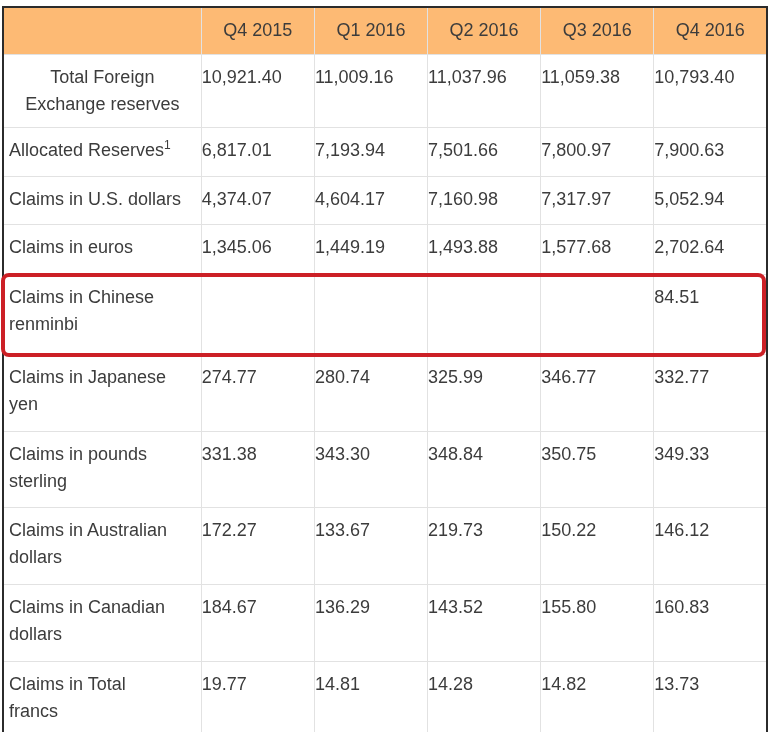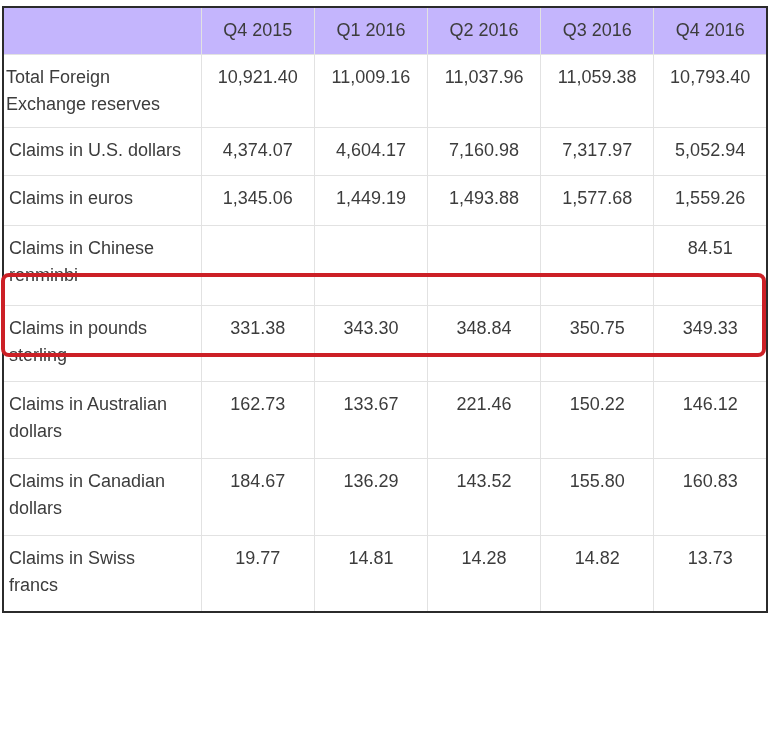--- a/index.html
+++ b/index.html
@@ -26,30 +26,29 @@
     border: 1px solid #e2e2e2;
     font-size: 18px;
     line-height: 27px;
     font-weight: 400;
     color: #3c3c3c;
     overflow: hidden;
   }
   th {
     vertical-align: middle;
     text-align: center;
-    background: #c4b5fd;
+    background: #fdba74;
   }
   td {
     vertical-align: top;
-    text-align: center;
     padding-top: 9px;
   }
   td.lbl { text-align: left; padding-left: 5px; padding-right: 2px; }
   td.lbl .line { display: block; white-space: nowrap; }
-  td.lbl-center { padding-left: 2px; }
+  td.lbl-center { text-align: center; padding-left: 2px; }
   td.lbl-center .line { white-space: nowrap; }
   sup.fn { font-size: 12px; line-height: 0; vertical-align: super; }
 
   
   tr.rh47 { height: 47px; }
   tr.rh73 { height: 73px; }
   tr.rh49 { height: 49px; }
   tr.rh48 { height: 48px; margin-top: 37px; }
   tr.rh50 { height: 50px; }
   tr.rh80 { height: 80px; }
@@ -95,87 +94,108 @@
         <td class="lbl lbl-center">
           <span class="line">Total Foreign</span>
           <span class="line">Exchange reserves</span>
         </td>
         <td>10,921.40</td>
         <td>11,009.16</td>
         <td>11,037.96</td>
         <td>11,059.38</td>
         <td>10,793.40</td>
       </tr>
+      <tr class="rh49">
+        <td class="lbl">
+          <span class="line"><span>Allocated Reserves</span><sup class="fn">1</sup></span>
+        </td>
+        <td>6,817.01</td>
+        <td>7,193.94</td>
+        <td>7,501.66</td>
+        <td>7,800.97</td>
+        <td>7,900.63</td>
+      </tr>
       <tr class="rh48">
         <td class="lbl">
           <span class="line">Claims in U.S. dollars</span>
         </td>
         <td>4,374.07</td>
         <td>4,604.17</td>
         <td>7,160.98</td>
         <td>7,317.97</td>
         <td>5,052.94</td>
       </tr>
       <tr class="rh50">
         <td class="lbl">
           <span class="line">Claims in euros</span>
         </td>
         <td>1,345.06</td>
         <td>1,449.19</td>
         <td>1,493.88</td>
         <td>1,577.68</td>
-        <td>1,559.26</td>
+        <td>2,702.64</td>
       </tr>
       <tr class="rh80">
         <td class="lbl">
           <span class="line">Claims in Chinese</span>
           <span class="line">renminbi</span>
         </td>
         <td></td>
         <td></td>
         <td></td>
         <td></td>
         <td>84.51</td>
+      </tr>
+      <tr class="rh77">
+        <td class="lbl">
+          <span class="line">Claims in Japanese</span>
+          <span class="line">yen</span>
+        </td>
+        <td>274.77</td>
+        <td>280.74</td>
+        <td>325.99</td>
+        <td>346.77</td>
+        <td>332.77</td>
       </tr>
       <tr class="rh76">
         <td class="lbl">
           <span class="line">Claims in pounds</span>
           <span class="line">sterling</span>
         </td>
         <td>331.38</td>
         <td>343.30</td>
         <td>348.84</td>
         <td>350.75</td>
         <td>349.33</td>
       </tr>
       <tr class="rh77">
         <td class="lbl">
           <span class="line">Claims in Australian</span>
           <span class="line">dollars</span>
         </td>
-        <td>162.73</td>
+        <td>172.27</td>
         <td>133.67</td>
-        <td>221.46</td>
+        <td>219.73</td>
         <td>150.22</td>
         <td>146.12</td>
       </tr>
       <tr class="rh77">
         <td class="lbl">
           <span class="line">Claims in Canadian</span>
           <span class="line">dollars</span>
         </td>
         <td>184.67</td>
         <td>136.29</td>
         <td>143.52</td>
         <td>155.80</td>
         <td>160.83</td>
       </tr>
       <tr class="rh77">
         <td class="lbl">
-          <span class="line">Claims in Swiss</span>
+          <span class="line">Claims in Total</span>
           <span class="line">francs</span>
         </td>
         <td>19.77</td>
         <td>14.81</td>
         <td>14.28</td>
         <td>14.82</td>
         <td>13.73</td>
       </tr>
     </tbody>
   </table>

